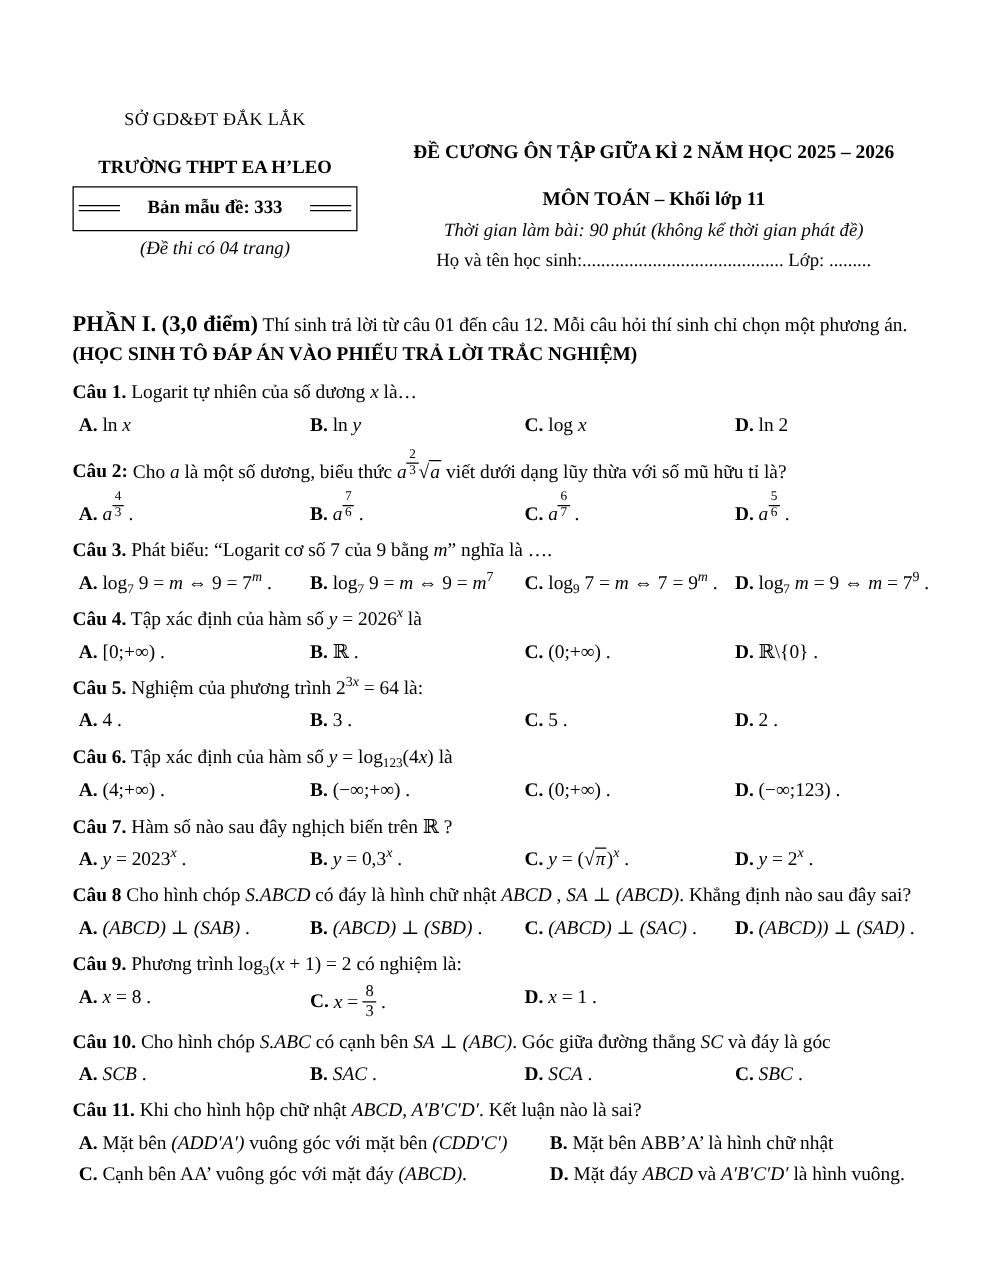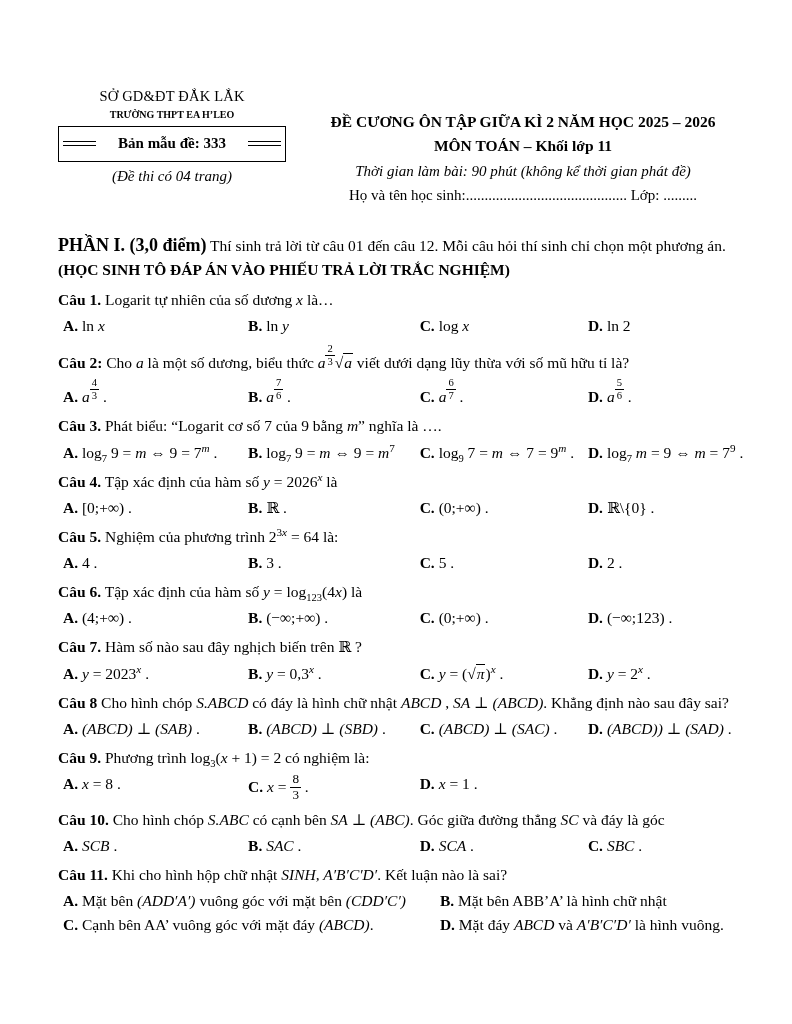--- a/index.html
+++ b/index.html
@@ -8,31 +8,31 @@
     width:792px; height:1024px;
     font-family:"Liberation Serif","DejaVu Serif",serif;
     color:#000; font-size:15.5px; line-height:1.45;
     padding:86px 56px 0 58px;
     position:relative; overflow:hidden;
   }
   
   .exam-header { display:flex; gap:24px; margin-bottom:26px; }
   .hdr-left { width:228px; text-align:center; flex:none; }
   .hdr-left .dept { font-size:14.5px; letter-spacing:.2px; }
-  .hdr-left .school { font-weight:bold; font-size:10px; margin-top:1px; }
+  .hdr-left .school { font-weight:bold; font-size:15px; margin-top:17px; }
   .variant-box {
     border:1px solid #000; display:flex; align-items:center; gap:22px;
     padding:17px 4px; margin:3px 0 4px 0; height:24px;
   }
   .variant-box .dbl { flex:1; height:5px; border-top:1.5px solid #000; border-bottom:1.5px solid #000; }
   .variant-box .vlabel { font-weight:bold; font-size:15px; white-space:nowrap; }
   .hdr-left .pages { font-style:italic; font-size:15px; }
   .hdr-right { flex:1; text-align:center; }
   .hdr-right .title { font-weight:bold; font-size:15.5px;margin-top:25px; }
-  .hdr-right .subtitle { font-weight:bold; font-size:15.5px; margin-top:2px; }
+  .hdr-right .subtitle { font-weight:bold; font-size:15.5px; margin-top:16px; }
   .hdr-right .duration { font-style:italic; font-size:15px; margin-top:3px; }
   .hdr-right .student { font-size:15px; margin-top:2px; }
   
   .section-intro { margin-bottom:7px; }
   .section-intro .lead b { font-size:18px; }
   .section-intro .note { font-weight:bold; }
   
   .question { margin-bottom:4px; }
   .qnum { font-weight:bold; }
   .stem { line-height:1.5; }
@@ -206,21 +206,21 @@
 
   <span class="opt"><span class="olabel">B.</span> <span class="otext"><i>SAC</i> .</span></span>
 
   <span class="opt"><span class="olabel">D.</span> <span class="otext"><i>SCA</i> .</span></span>
 
   <span class="opt"><span class="olabel">C.</span> <span class="otext"><i>SBC</i> .</span></span>
 </div>
   </div>
 
   <div class="question">
-    <div class="stem"><span class="qnum">Câu 11.</span> <span>Khi cho hình hộp chữ nhật <i>SINH, A′B′C′D′</i>. Kết luận nào là sai?</span></div>
+    <div class="stem"><span class="qnum">Câu 11.</span> <span>Khi cho hình hộp chữ nhật <i>ABCD, A′B′C′D′</i>. Kết luận nào là sai?</span></div>
     <div class="opts opts2">
   <span class="opt"><span class="olabel">A.</span> <span class="otext">Mặt bên <i>(ADD′A′)</i> vuông góc với mặt  bên <i>(CDD′C′)</i></span></span>
 
   <span class="opt"><span class="olabel">B.</span> <span class="otext">Mặt bên ABB’A’ là hình chữ nhật</span></span>
 
   <span class="opt"><span class="olabel">C.</span> <span class="otext">Cạnh bên AA’ vuông góc với mặt đáy <i>(ABCD)</i>.</span></span>
 
   <span class="opt"><span class="olabel">D.</span> <span class="otext">Mặt đáy <i>ABCD</i> và <i>A′B′C′D′</i> là hình vuông.</span></span>
 </div>
   </div>

